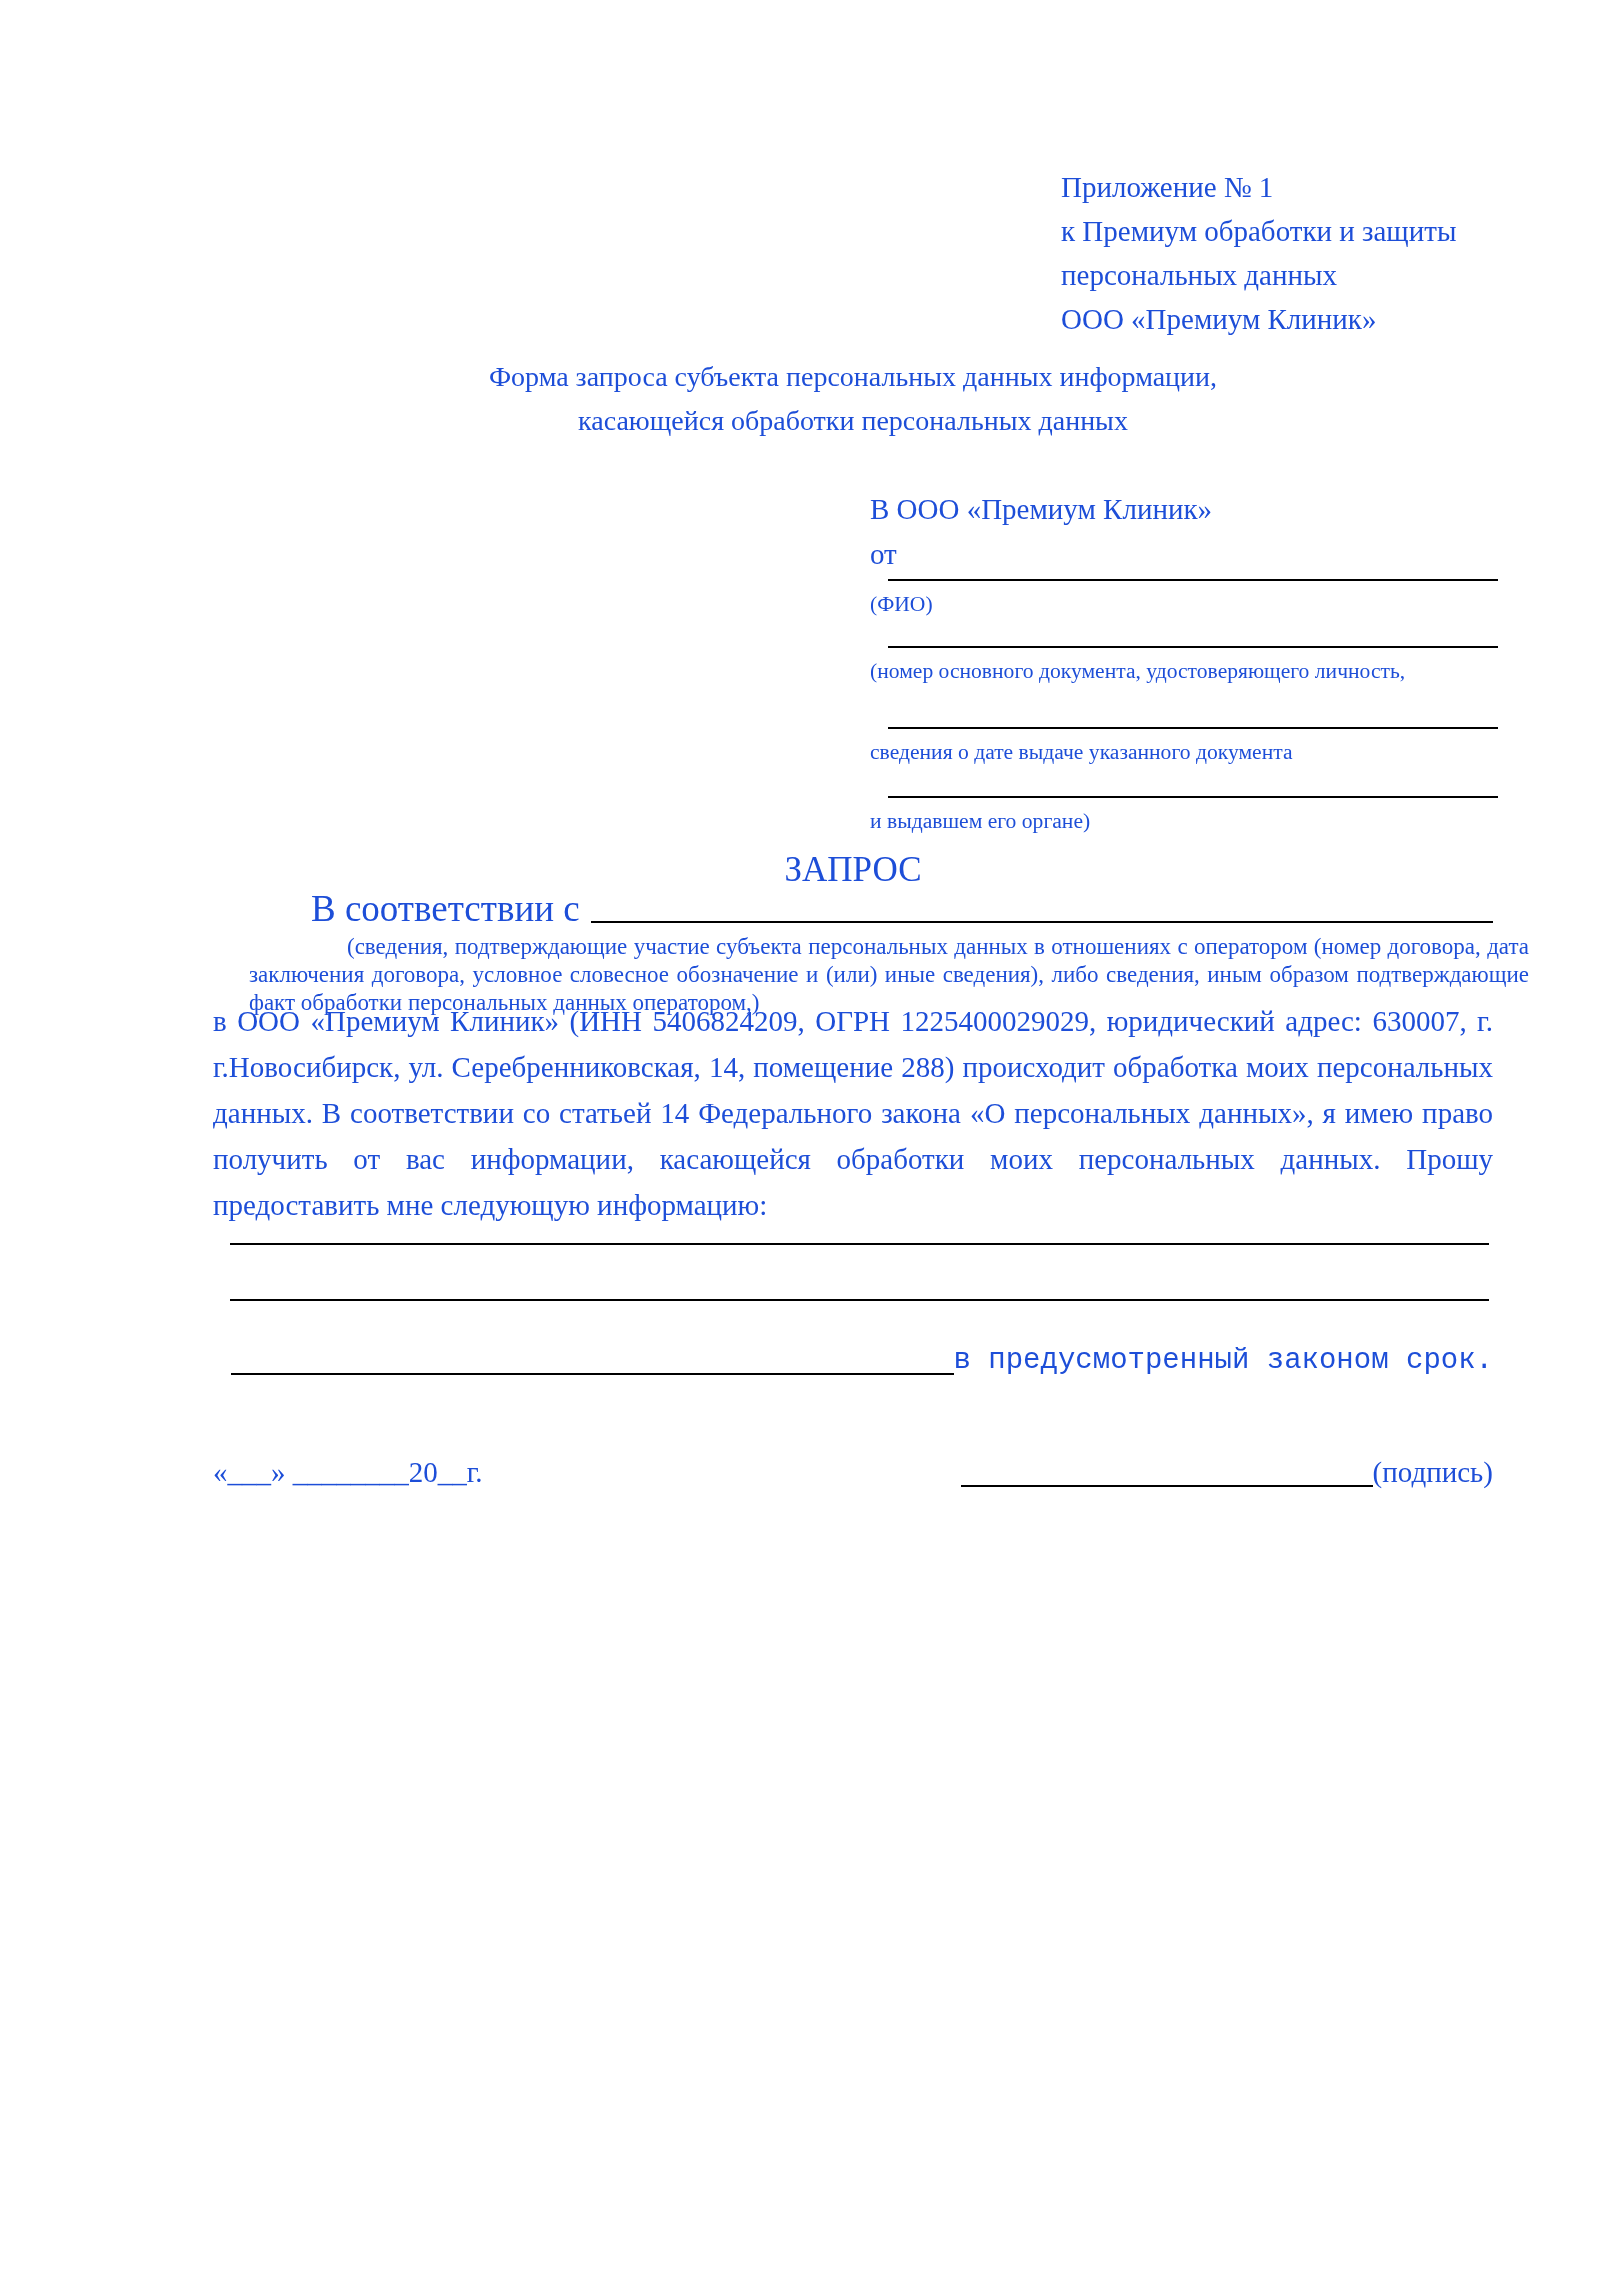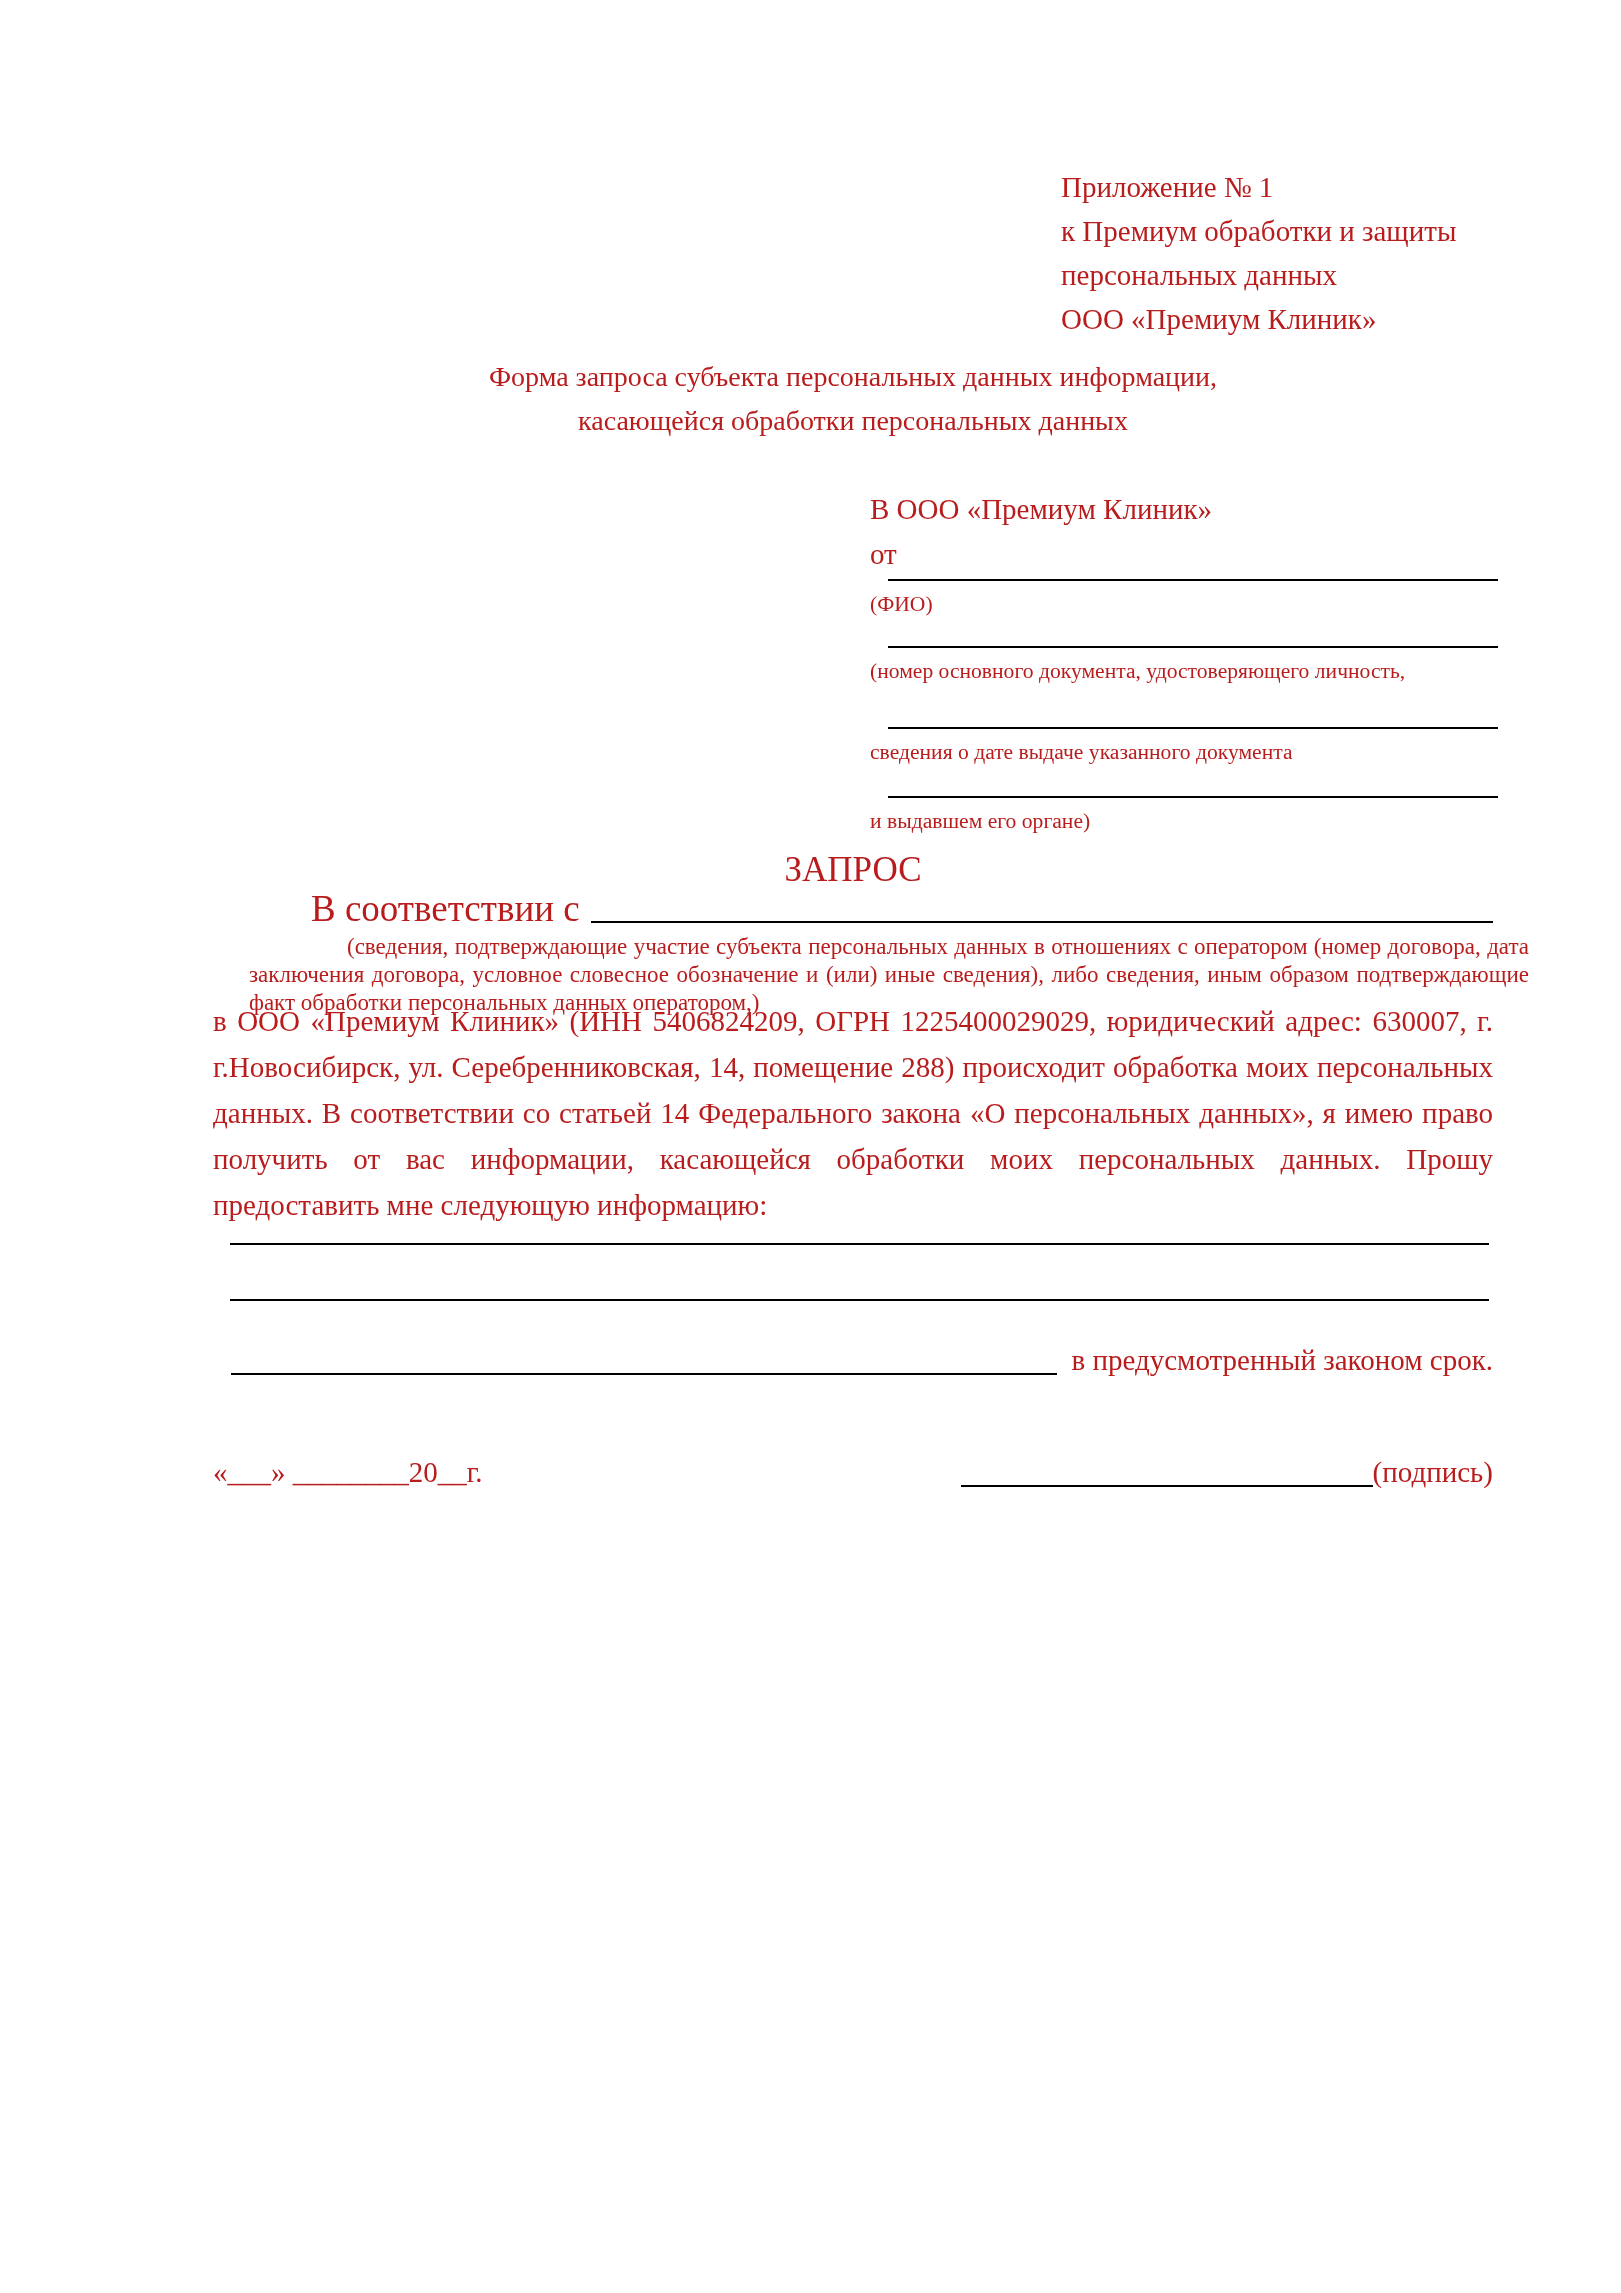--- a/index.html
+++ b/index.html
@@ -1,20 +1,20 @@
 <!DOCTYPE html>
 <html><head>
 <meta charset="utf-8">
 <style>
   html,body{margin:0;padding:0;background:#888;}
   .page{
     position:relative;
     width:1621px;height:2294px;
     background:#ffffff;
-    color:#b91c1c;
+    color:#1d4ed8;
     font-family:"Liberation Serif","DejaVu Serif",serif;
     overflow:hidden;
   }
   .abs{position:absolute;}
   
   .appendix{left:1061px;top:165px;font-size:29px;line-height:44px;}
   
   .title{
     left:213px;top:355px;width:1280px;
     text-align:center;font-weight:normal;font-size:28px;line-height:44px;
@@ -56,21 +56,21 @@
     left:213px;top:1311px;width:1280px;
     font-size:29px;line-height:43px;
     text-align:justify;text-align-last:justify;text-indent:141px;
   }
   .reply2{
     left:213px;top:1339px;width:1280px;
     display:flex;align-items:flex-end;
     font-size:29px;line-height:43px;
   }
   .addr-fill{width:826px;margin-left:17.6px;border-bottom:2.9px solid #000;height:0;margin-bottom:6.9px;}
-  .reply-suffix{flex:1;text-align:right;white-space:nowrap;}
+  .reply-suffix{flex:1;text-align:right;white-space:nowrap;font-family:Liberation Mono, monospace;}
   .sig-row{
     left:213px;top:1451px;width:1280px;
     display:flex;justify-content:space-between;align-items:flex-end;
     font-size:29px;line-height:43px;
   }
   .sig-right{display:flex;align-items:flex-end;}
   .sign-line{width:412px;border-bottom:2.9px solid #000;height:0;margin-bottom:6.9px;}
 </style>
 </head>
 <body>

